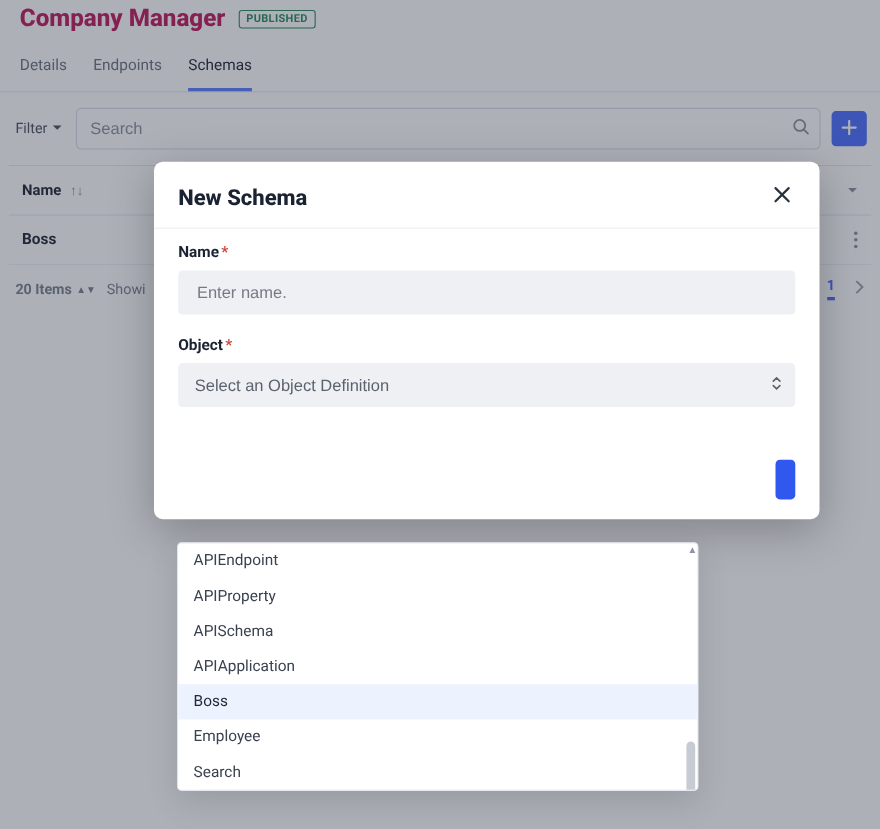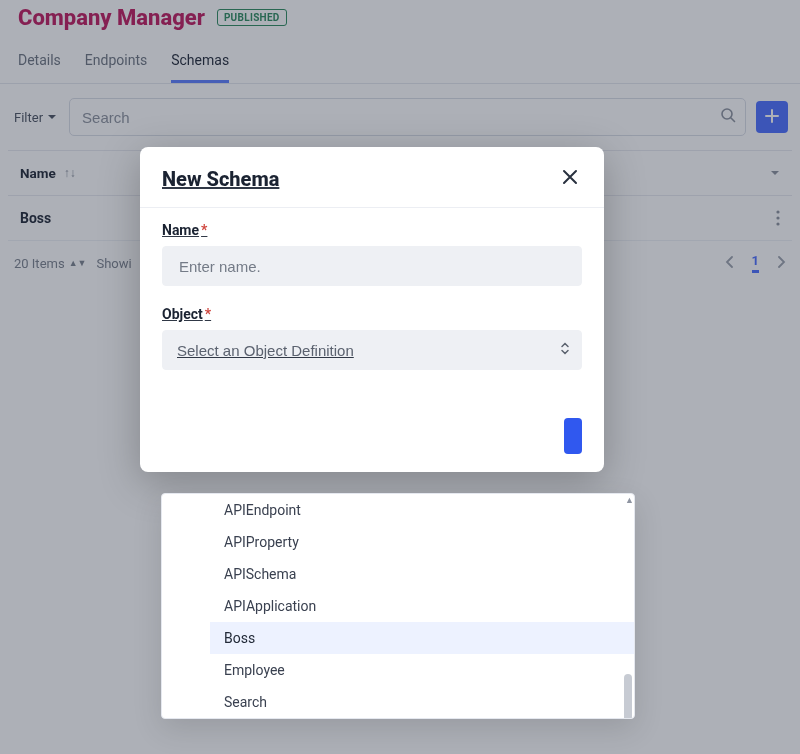--- a/index.html
+++ b/index.html
@@ -137,21 +137,21 @@
     color: #8a909c;
   }
   .pagination-row {
     display: flex;
     align-items: center;
     padding: 12px 14px;
     font-size: 13px;
     color: #7a818d;
     gap: 10px;
   }
-  .items-info { display:flex; align-items:center; gap:4px; }
+  .items-info { display:flex; align-items:center; gap:4px;font-weight:bold; }
   .pagination-nav {
     margin-left: auto;
     display: flex;
     align-items: center;
     gap: 18px;
     color: #9aa0ab;
   }
   .page-current {
     color: #4a6cff;
     font-weight: 700;
@@ -162,26 +162,25 @@
   
   .overlay {
     position: absolute;
     inset: 0;
     background: rgba(40,48,66,0.38);
   }
   .modal {
     position: absolute;
     left: 140px;
     top: 147px;
-    width: 464px;
+    width: 605px;
     background: #fff;
     border-radius: 8px;
     box-shadow: 0 10px 40px rgba(0,0,0,0.25);
     overflow: visible;
-    text-decoration: underline;
   }
   .modal-header {
     display: flex;
     align-items: center;
     justify-content: space-between;
     padding: 18px 22px 14px 22px;
     border-bottom: 1px solid #eceef3;
   }
   .modal-header h2 {
     font-size: 20px;
@@ -275,21 +274,20 @@
     z-index: 20;
     max-height: 262px;
     overflow: hidden;
   }
   .dropdown-inner {
     position: relative;
     height: 100%;
   }
   .dropdown-list {
     list-style: none;
-    padding-left: 48px;
   }
   .dropdown-item {
     padding: 8px 14px;
     font-size: 14px;
     color: #3a4150;
     cursor: pointer;
   }
   .dropdown-item.highlight {
     background: #edf2ff;
     color: #222a38;

